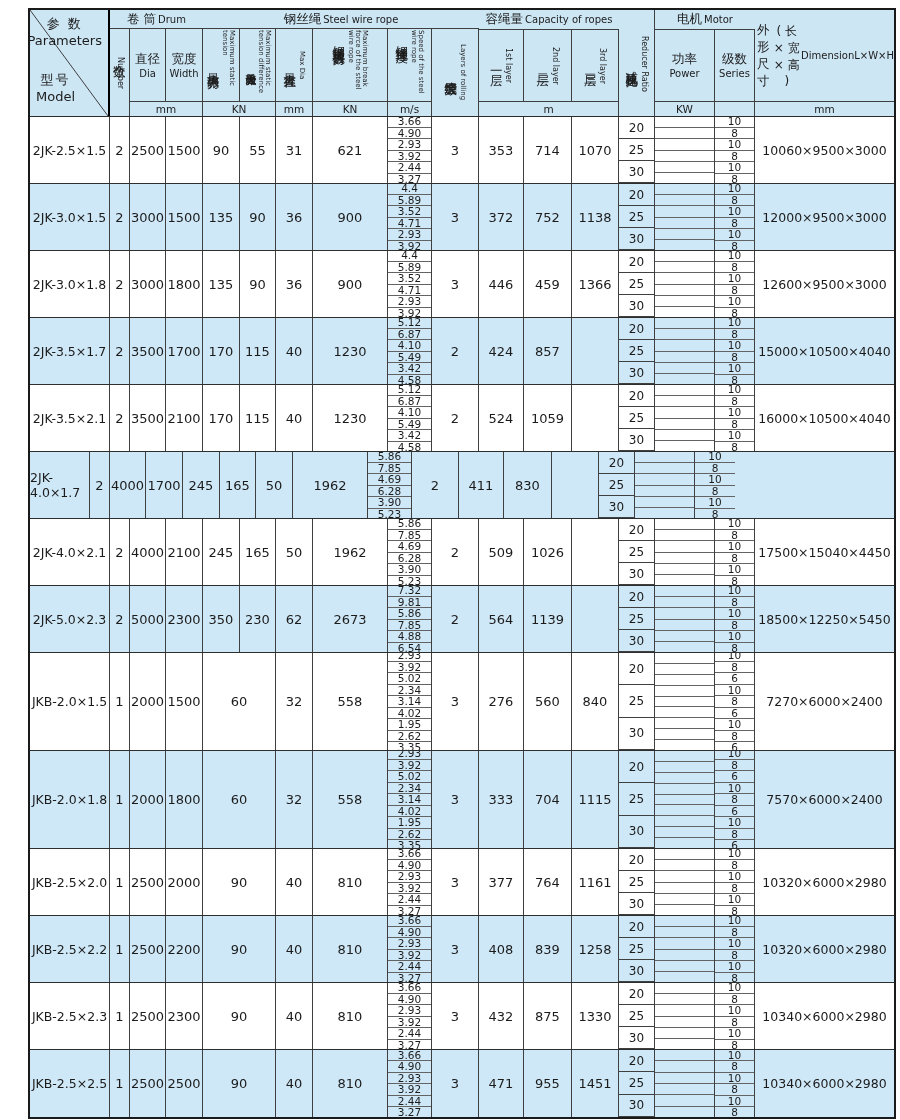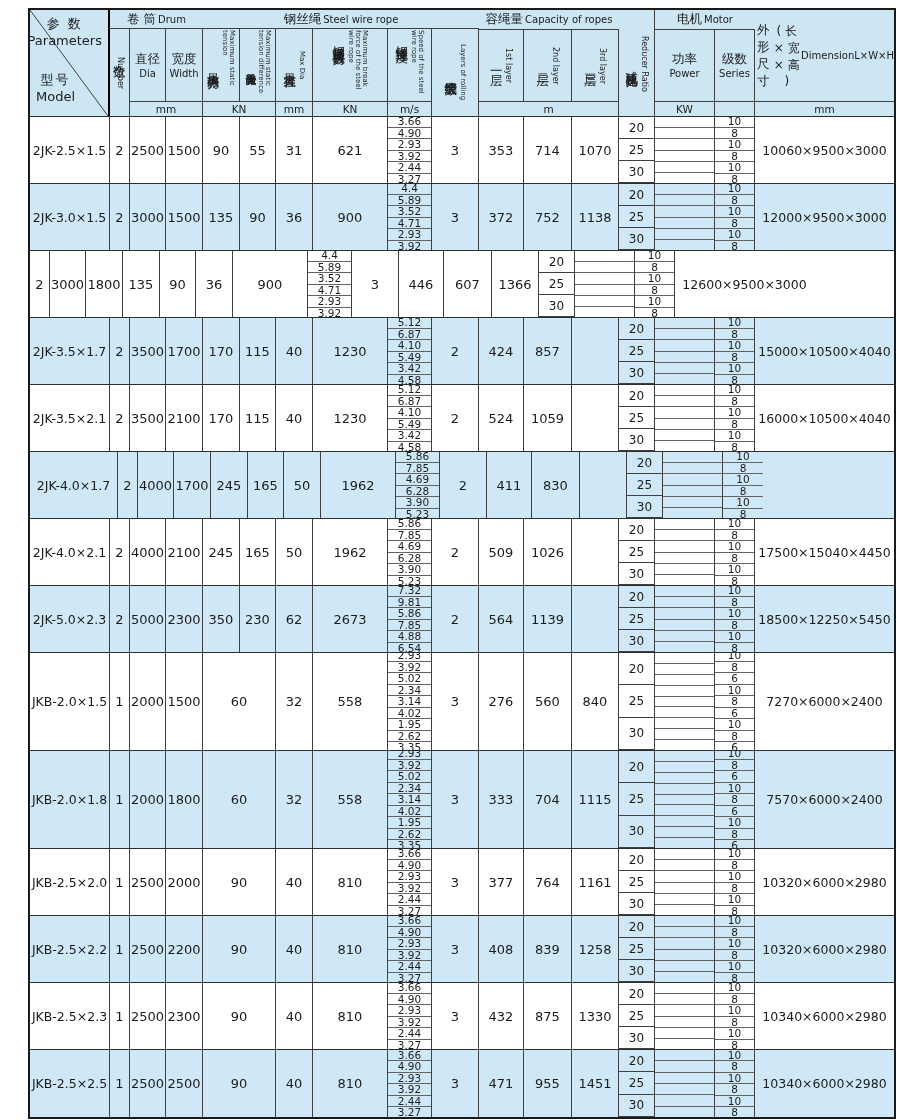--- a/index.html
+++ b/index.html
@@ -293,38 +293,39 @@
             <div class="sub">10</div>
             <div class="sub">8</div>
             <div class="sub">10</div>
             <div class="sub">8</div>
             <div class="sub">10</div>
             <div class="sub">8</div>
           </div>
           <div class="cell dim" style="width: 139px;">12000×9500×3000</div>
         </div>
         <div class="drow" style="height: 67px;">
+          <div class="cell model" style="width: 80px;">2JK-3.0×1.8</div>
           <div class="cell" style="width: 20px;">2</div>
           <div class="cell" style="width: 36px;">3000</div>
           <div class="cell" style="width: 37px;">1800</div>
           <div class="cell" style="width: 37px;">135</div>
           <div class="cell" style="width: 36px;">90</div>
           <div class="cell" style="width: 37px;">36</div>
           <div class="cell" style="width: 75px;">900</div>
           <div class="cell stack" style="width: 44px;">
             <div class="sub">4.4</div>
             <div class="sub">5.89</div>
             <div class="sub">3.52</div>
             <div class="sub">4.71</div>
             <div class="sub">2.93</div>
             <div class="sub">3.92</div>
           </div>
           <div class="cell" style="width: 47px;">3</div>
           <div class="cell" style="width: 45px;">446</div>
-          <div class="cell" style="width: 48px;">607</div>
+          <div class="cell" style="width: 48px;">459</div>
           <div class="cell" style="width: 47px;">1366</div>
           <div class="cell stack ratio" style="width: 36px;">
             <div class="sub">20</div>
             <div class="sub">25</div>
             <div class="sub">30</div>
           </div>
           <div class="cell stack" style="width: 60px;">
             <div class="sub"></div>
             <div class="sub"></div>
             <div class="sub"></div>
@@ -424,21 +425,21 @@
             <div class="sub">10</div>
             <div class="sub">8</div>
             <div class="sub">10</div>
             <div class="sub">8</div>
             <div class="sub">10</div>
             <div class="sub">8</div>
           </div>
           <div class="cell dim" style="width: 139px;">16000×10500×4040</div>
         </div>
         <div class="drow alt" style="height: 67px;">
-          <div class="cell model" style="width: 88px;">2JK-4.0×1.7</div>
+          <div class="cell model" style="width: 60px;">2JK-4.0×1.7</div>
           <div class="cell" style="width: 20px;">2</div>
           <div class="cell" style="width: 36px;">4000</div>
           <div class="cell" style="width: 37px;">1700</div>
           <div class="cell" style="width: 37px;">245</div>
           <div class="cell" style="width: 36px;">165</div>
           <div class="cell" style="width: 37px;">50</div>
           <div class="cell" style="width: 75px;">1962</div>
           <div class="cell stack" style="width: 44px;">
             <div class="sub">5.86</div>
             <div class="sub">7.85</div>

